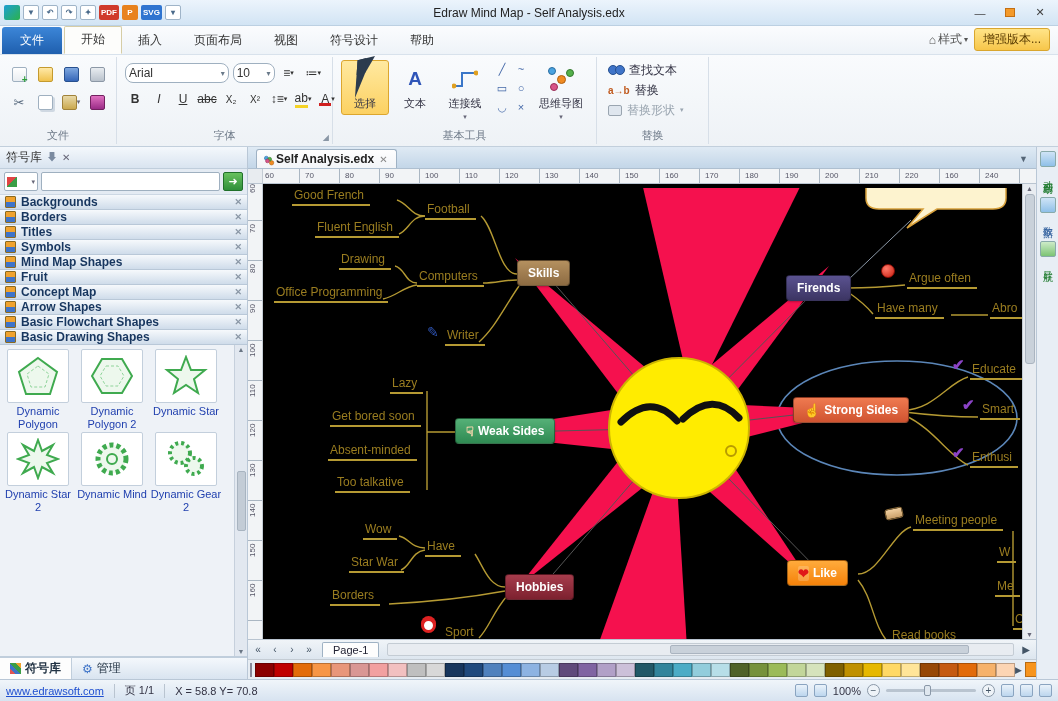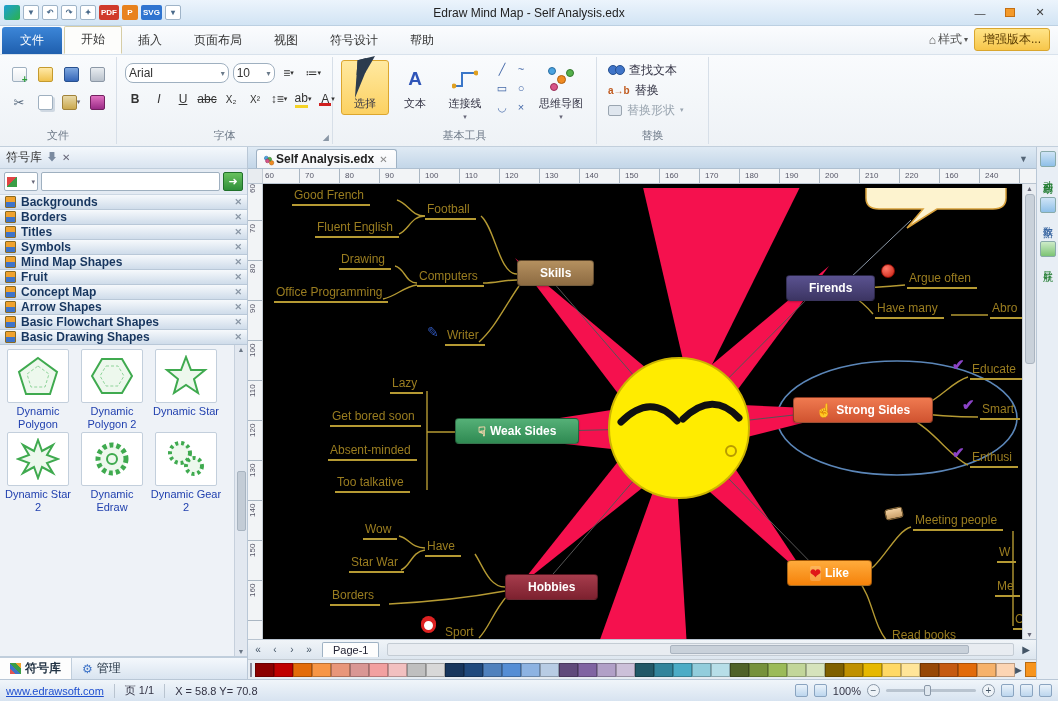--- a/index.html
+++ b/index.html
@@ -115,21 +115,21 @@
 .ruler-corner{flex:0 0 15px;background:#e8ecf0;border-right:1px solid #c4ccd4}
 .hruler{flex:1;display:flex;overflow:hidden;position:relative;background:repeating-linear-gradient(to right,#f2f4f6 0 36px,#aab6c2 36px 37px,#f2f4f6 37px 40px)}
 .hr-num{flex:0 0 40px;font-size:8px;color:#556;padding-left:2px;line-height:14px}
 .canvas-body{flex:1 1 auto;display:flex;min-height:0}
 .vruler{flex:0 0 15px;background:repeating-linear-gradient(to bottom,#f2f4f6 0 36px,#aab6c2 36px 37px,#f2f4f6 37px 40px);border-right:1px solid #c4ccd4;display:flex;flex-direction:column;overflow:hidden}
 .vr-num{flex:0 0 40px;font-size:8px;color:#556;writing-mode:vertical-rl;transform:rotate(180deg);text-align:right;padding-top:2px}
 .canvas{flex:1 1 auto;background:#000000;position:relative;overflow:hidden}
 .mm{position:absolute;left:6px;top:4px;width:750px;height:452px}
 .mm svg{position:absolute;left:0;top:0}
 .sub{position:absolute;font-size:12px;color:#9a7d20;padding:0 6px 2px 2px;border-bottom:2px solid #b59a33;white-space:nowrap}
-.topic{position:absolute;height:26px;display:flex;align-items:center;justify-content:center;gap:4px;border-radius:4px;color:#fff;font-size:12px;font-weight:bold;border:1px solid rgba(0,0,0,.35);box-shadow:0 1px 2px rgba(0,0,0,.25);padding:0 22px;white-space:nowrap}
+.topic{position:absolute;height:26px;display:flex;align-items:center;justify-content:center;gap:4px;border-radius:4px;color:#fff;font-size:12px;font-weight:bold;border:1px solid rgba(0,0,0,.35);box-shadow:0 1px 2px rgba(0,0,0,.25);padding:0 10px;white-space:nowrap}
 .t-skills{background:linear-gradient(#b4905f,#8d6b42)}
 .t-firends{background:linear-gradient(#5a5290,#3c3563)}
 .t-weak{background:linear-gradient(#55b077,#2f8a52)}
 .t-strong{background:linear-gradient(#ef7a50,#d05330)}
 .t-like{background:linear-gradient(#ffab3c,#f5820a)}
 .t-hobbies{background:linear-gradient(#a63c4c,#7d212f)}
 .hand{font-size:13px;color:#ffd9b0}
 .heart{color:#e01818;font-size:13px;background:#fff3;border-radius:2px}
 .check{position:absolute;font-size:15px;color:#8b43c6;font-weight:bold}
 .pencil{position:absolute;font-size:14px;color:#2f55b8}
@@ -459,21 +459,21 @@
               </span>
             <span class="tile-label">Dynamic Star 2</span>
           </div>
           <div class="tile">
             <span class="tile-box">
                 <svg width="44" height="42" viewBox="0 0 44 42">
                   <circle cx="22" cy="21" r="14" fill="#edf8ed" stroke="#3faa4f" stroke-width="5" stroke-dasharray="4 3"></circle>
                   <circle cx="22" cy="21" r="5" fill="none" stroke="#3faa4f" stroke-width="2"></circle>
                 </svg>
               </span>
-            <span class="tile-label">Dynamic Edraw</span>
+            <span class="tile-label">Dynamic Mind</span>
           </div>
           <div class="tile">
             <span class="tile-box">
                 <svg width="44" height="42" viewBox="0 0 44 42">
                   <circle cx="16" cy="15" r="10" fill="#edf8ed" stroke="#3faa4f" stroke-width="4" stroke-dasharray="3 3"></circle>
                   <circle cx="30" cy="28" r="8" fill="#edf8ed" stroke="#3faa4f" stroke-width="4" stroke-dasharray="3 3"></circle>
                 </svg>
               </span>
             <span class="tile-label">Dynamic Gear 2</span>
           </div>

